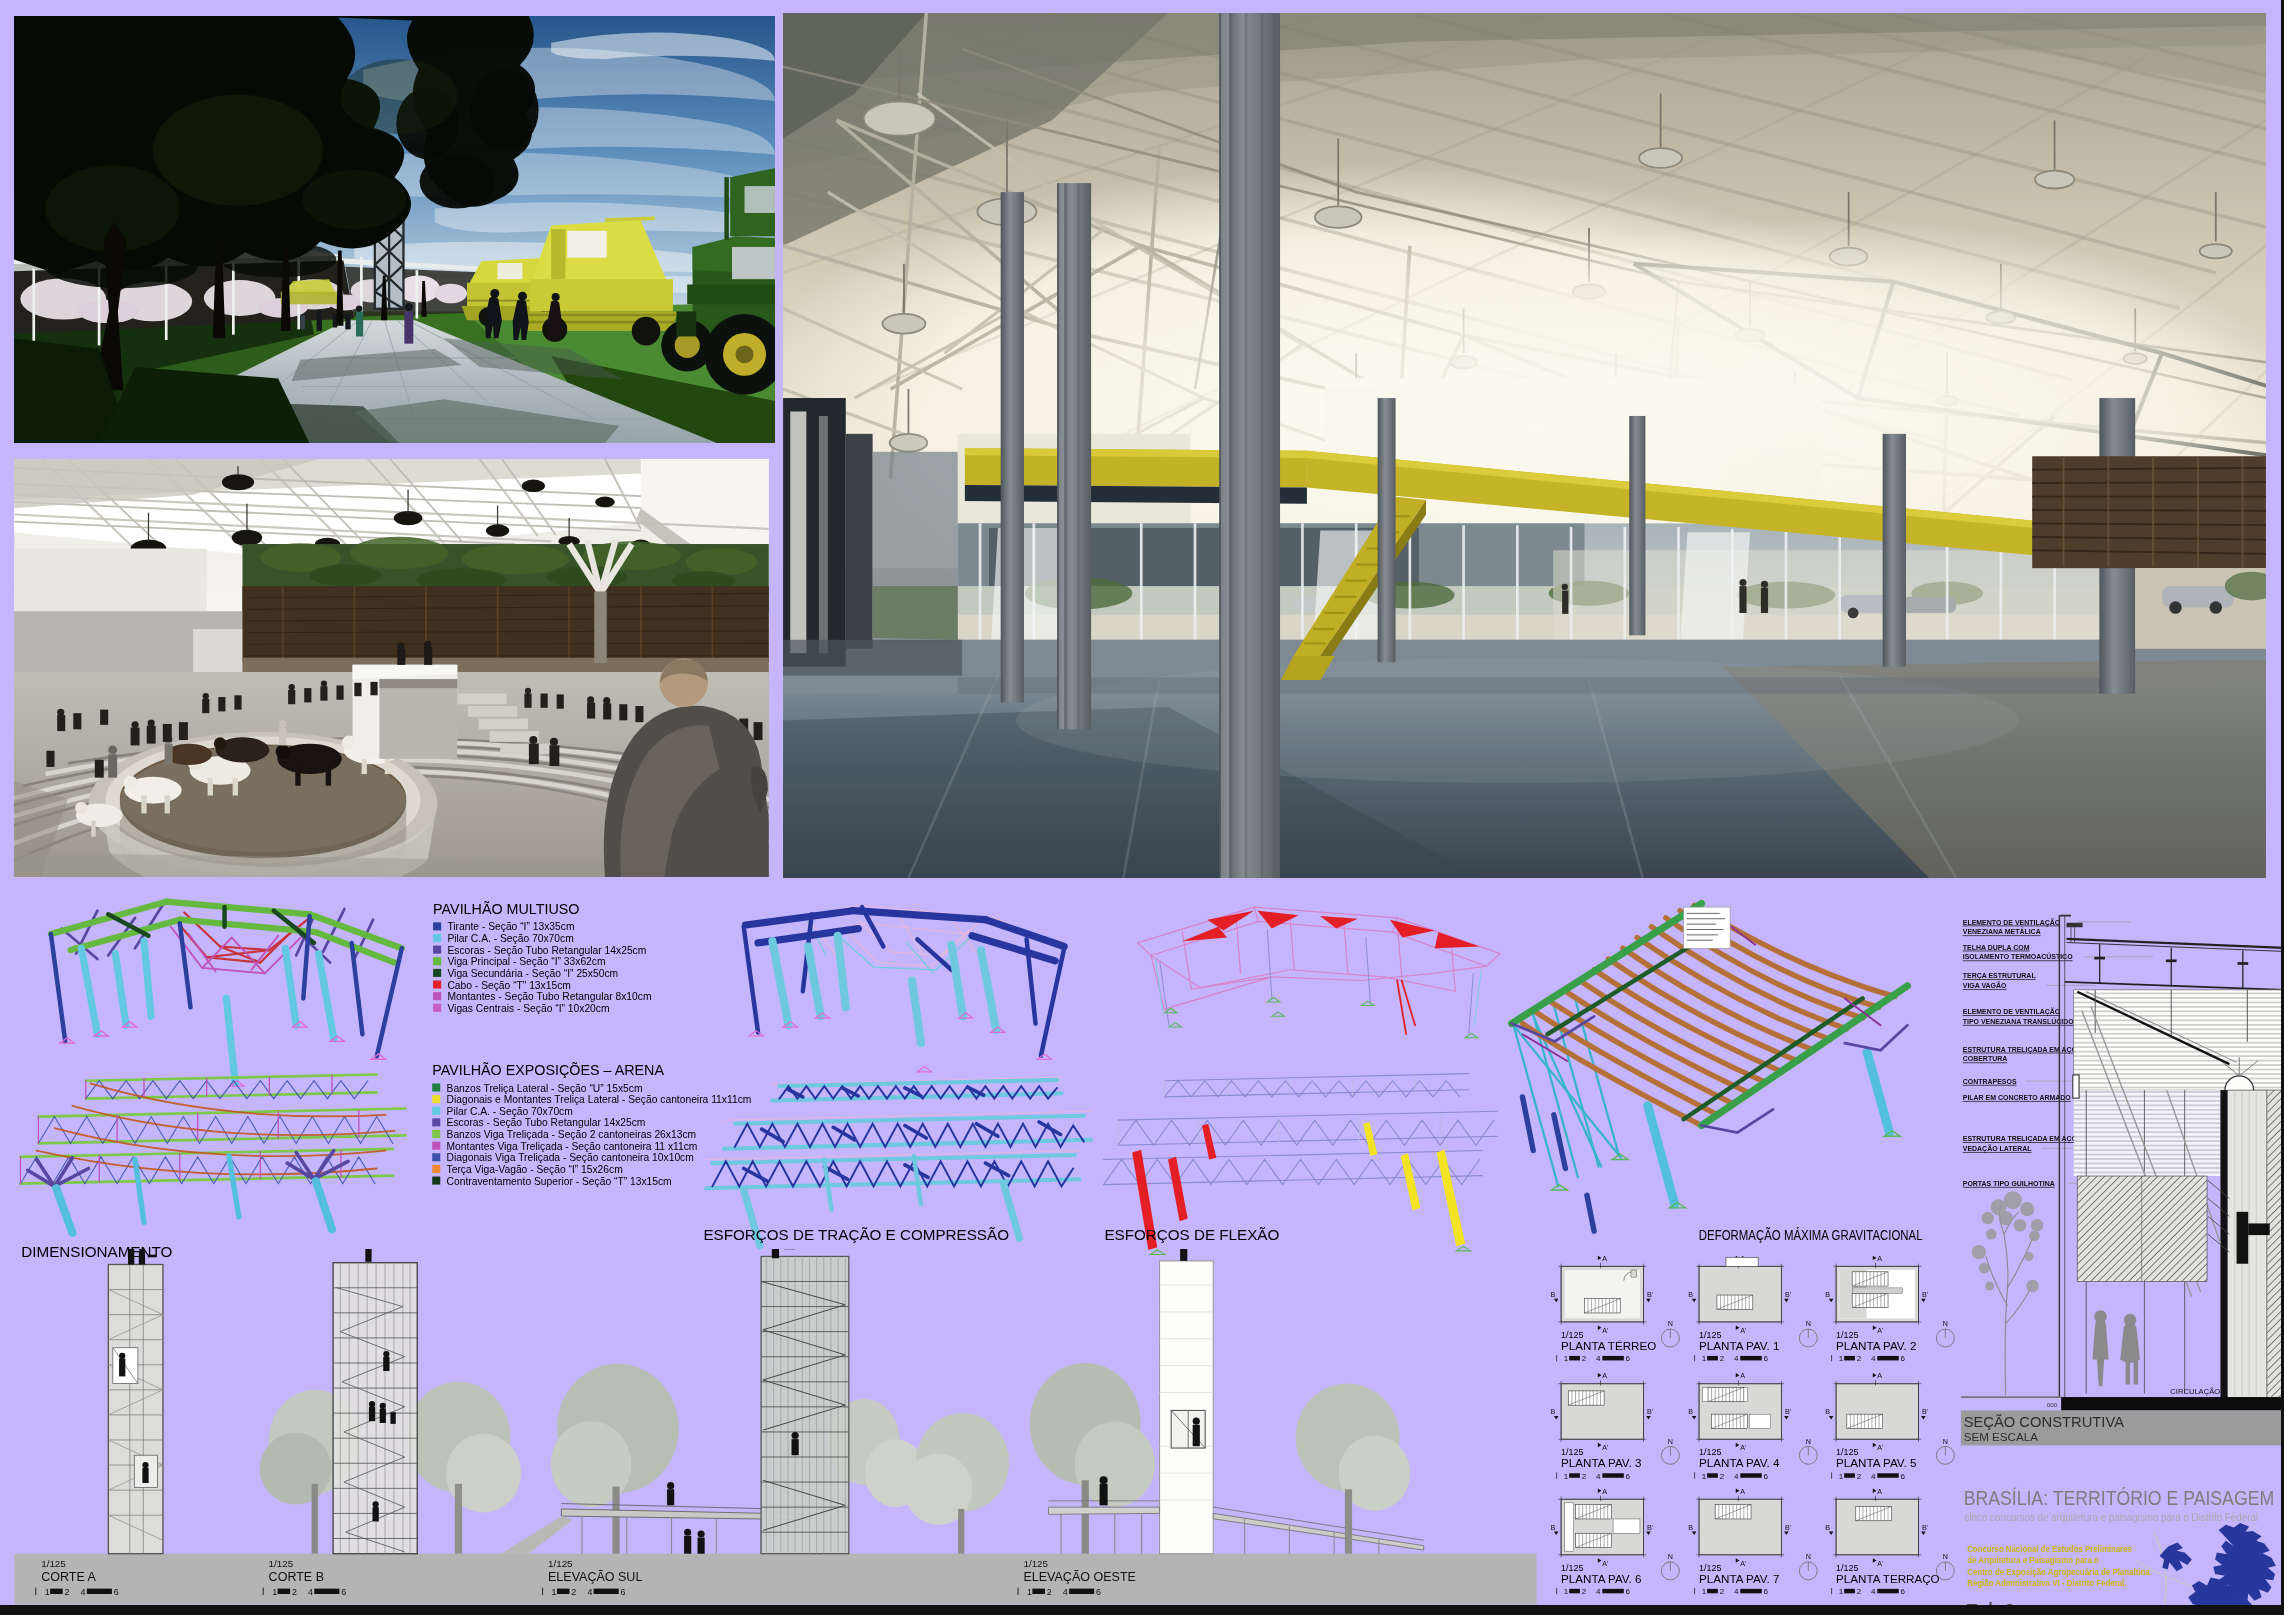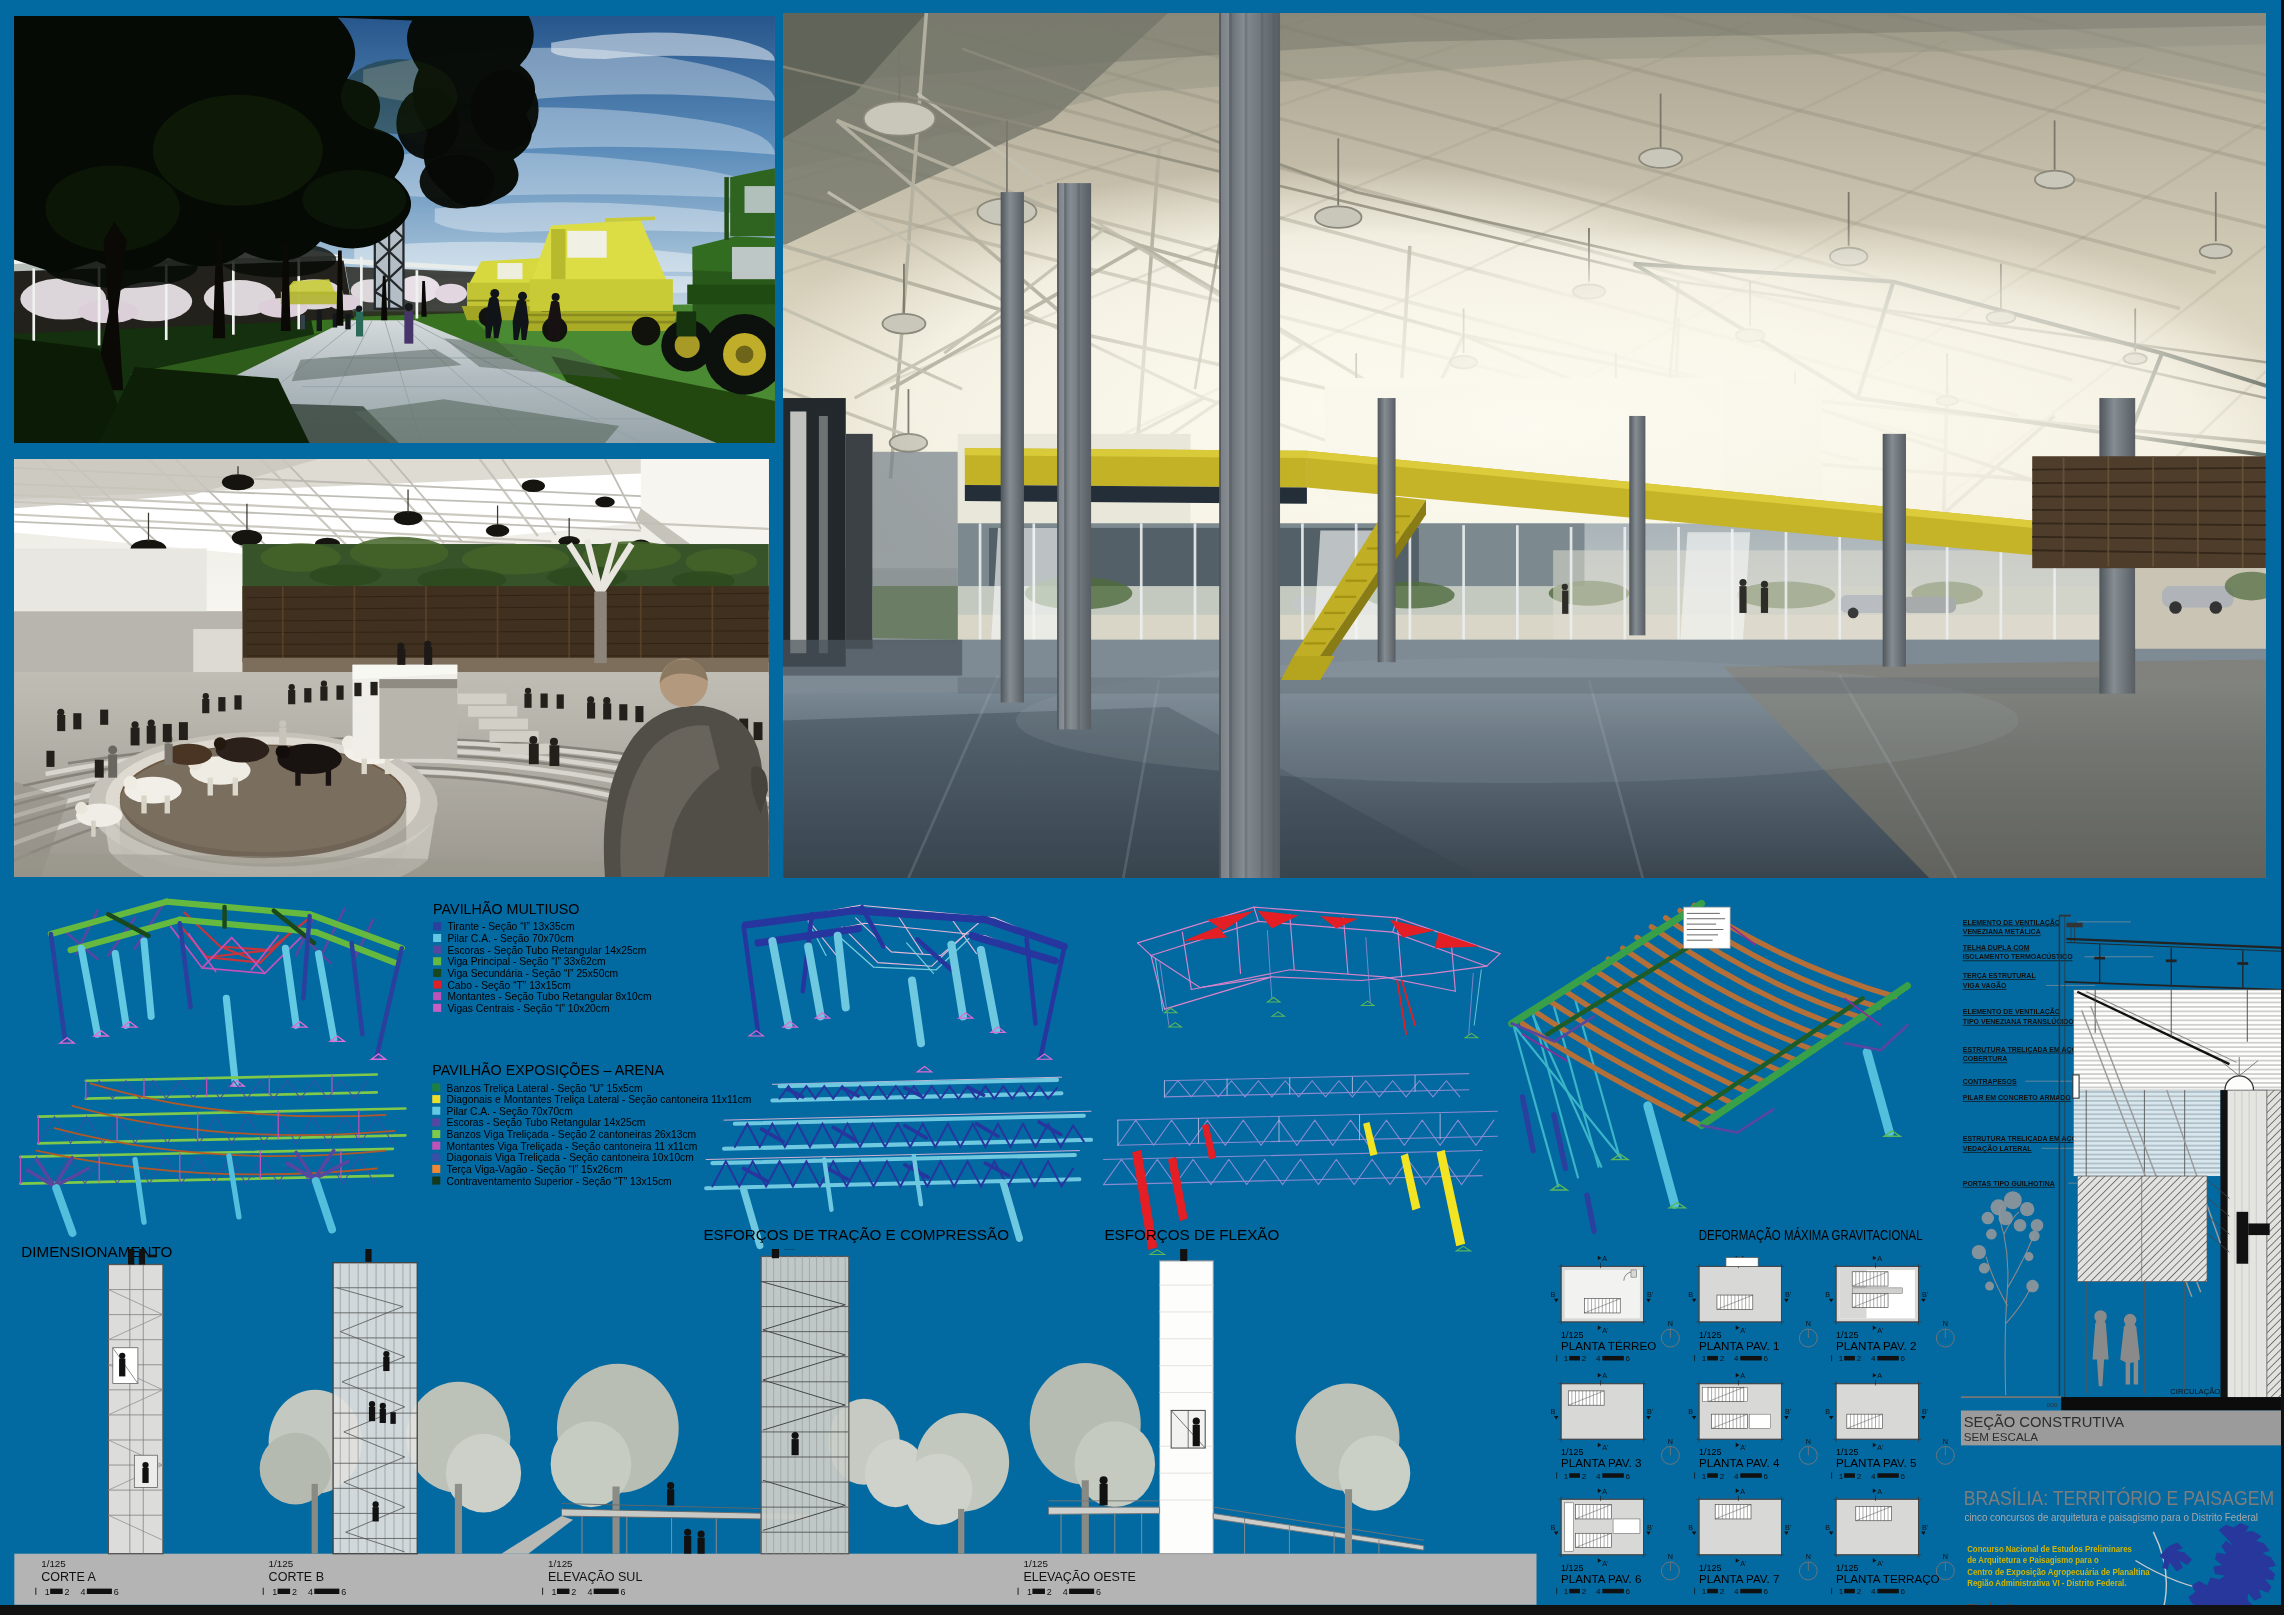--- a/index.html
+++ b/index.html
@@ -1,16 +1,16 @@
 <!DOCTYPE html>
 <html style="font-size:14.3px"><head>
 <meta charset="utf-8">
 <style>
 html,body{margin:0;padding:0;background:#fff;}
-#page{position:relative;width:2285px;height:1616px;background:#0369a1;overflow:hidden;
+#page{position:relative;width:2285px;height:1616px;background:#c4b5fd;overflow:hidden;
   font-family:"Liberation Sans", sans-serif;}
 .abs{position:absolute;}
 svg{display:block;}
 </style>
 </head>
 <body>
 <div id="page">
 
 <div class="abs" style="left:14.3px;top:16px;width:761px;height:427px;background:#7ba0c4;overflow:hidden;">
 <svg width="761" height="427" viewBox="0 0 850 477">

